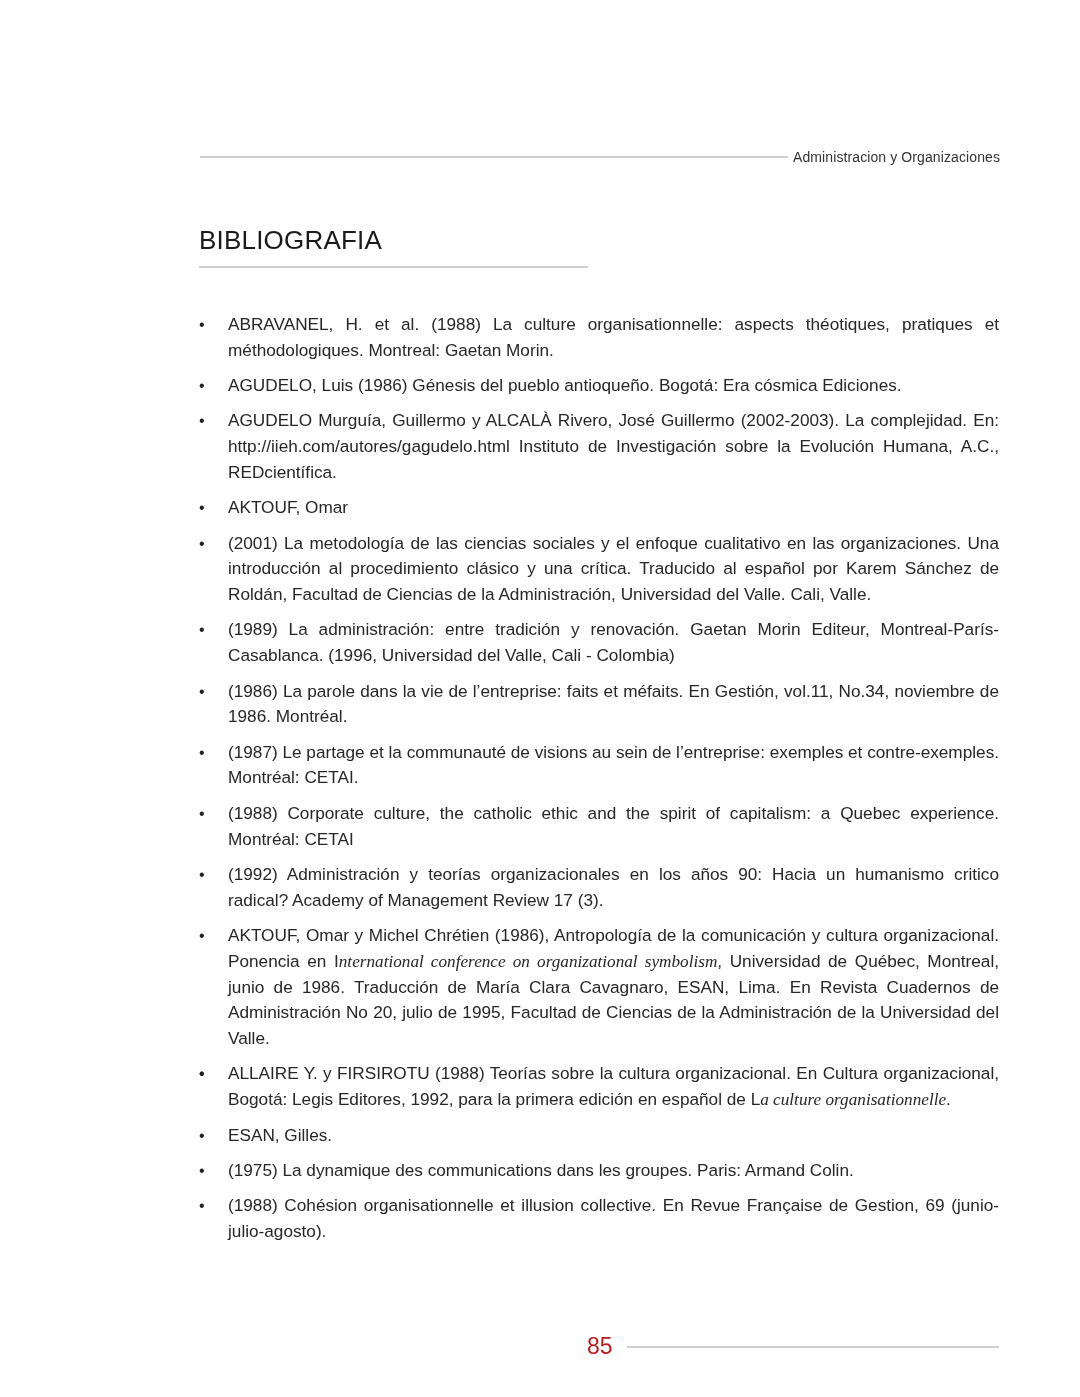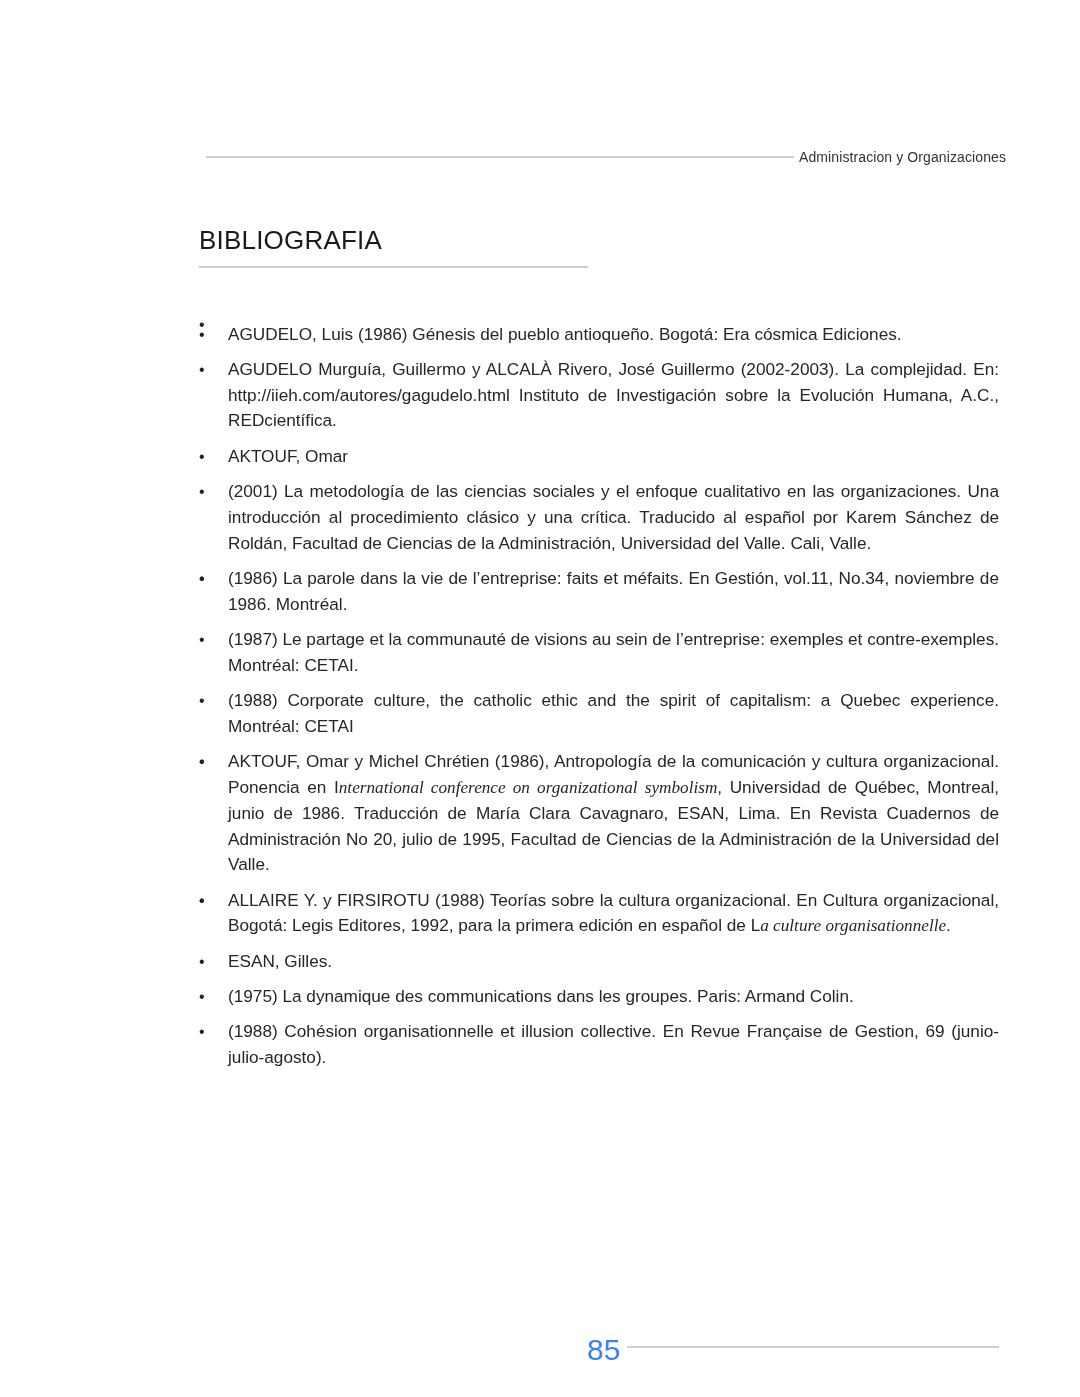--- a/index.html
+++ b/index.html
@@ -1,52 +1,52 @@
 <!DOCTYPE html>
 <html><head>
   <meta charset="utf-8">
   <style>
     html, body { margin: 0; padding: 0; background: #ffffff; }
     body { width: 1080px; height: 1397px; position: relative; overflow: hidden;
            font-family: "Liberation Sans", "DejaVu Sans", sans-serif; color: #222; }
-    .header { position: absolute; left: 206px; top: 148px; width: 800px; height: 20px; }
+    .header { position: absolute; left: 200px; top: 148px; width: 800px; height: 20px; }
     .header-rule { position: absolute; left: 0; top: 8px; width: 588px; height: 2px; background: #cfcfcf; }
     .header-title { position: absolute; right: 0; top: 1px; font-size: 14px; color: #333; letter-spacing: 0.1px; white-space: nowrap; }
     .section-title { position: absolute; left: 199px; top: 225px; font-size: 26px; color: #1a1a1a; letter-spacing: 0.2px; margin: 0; font-weight: normal; text-align: center; }
     .title-rule { position: absolute; left: 199px; top: 266px; width: 389px; height: 2px; background: #cfcfcf; }
     .bib-list { position: absolute; left: 199px; top: 312px; width: 800px; list-style: none; margin: 0; padding: 0; }
     .bib-item { position: relative; padding-left: 29px; font-size: 17.2px; line-height: 25.8px; color: #262626; text-align: justify; margin-bottom: 9.5px; font-family: "Liberation Sans Narrow", "Liberation Sans", sans-serif; }
     .bib-item .bullet { position: absolute; left: 0; top: 0; font-size: 16px; color: #222; }
     .bib-item .ital { font-style: italic; font-family: "Liberation Serif", serif; }
     .footer { position: absolute; left: 587px; top: 1333px; width: 412px; height: 30px; }
-    .page-number { position: absolute; left: 0; top: 0; font-size: 30px; color: #3b82f6; }
+    .page-number { position: absolute; left: 0; top: 0; font-size: 23px; color: #b91c1c; }
     .footer-rule { position: absolute; left: 40px; top: 13px; width: 372px; height: 2px; background: #cfcfcf; }
   </style>
 </head>
 <body>
 
 <div class="header">
   <div class="header-rule"></div>
   <div class="header-title">Administracion y Organizaciones</div>
 </div>
 
 <h1 class="section-title">BIBLIOGRAFIA</h1>
 <div class="title-rule"></div>
 
 <ul class="bib-list">
-  <li class="bib-item"><span class="bullet">•</span></li>
+  <li class="bib-item"><span class="bullet">•</span><span>ABRAVANEL, H. et al. (1988) La culture organisationnelle: aspects théotiques, pratiques et méthodologiques. Montreal: Gaetan Morin.</span></li>
   <li class="bib-item"><span class="bullet">•</span><span>AGUDELO, Luis (1986) Génesis del pueblo antioqueño. Bogotá: Era cósmica Ediciones.</span></li>
   <li class="bib-item"><span class="bullet">•</span><span>AGUDELO Murguía, Guillermo y ALCALÀ Rivero, José Guillermo (2002-2003). La complejidad. En: http://iieh.com/autores/gagudelo.html Instituto de Investigación sobre la Evolución Humana, A.C., REDcientífica.</span></li>
   <li class="bib-item"><span class="bullet">•</span><span>AKTOUF, Omar</span></li>
   <li class="bib-item"><span class="bullet">•</span><span>(2001) La metodología de las ciencias sociales y el enfoque cualitativo en las organizaciones. Una introducción al procedimiento clásico y una crítica. Traducido al español por Karem Sánchez de Roldán, Facultad de Ciencias de la Administración, Universidad del Valle. Cali, Valle.</span></li>
-  <li class="bib-item"><span class="bullet">•</span></li>
+  <li class="bib-item"><span class="bullet">•</span><span>(1989) La administración: entre tradición y renovación. Gaetan Morin Editeur, Montreal-París-Casablanca. (1996, Universidad del Valle, Cali - Colombia)</span></li>
   <li class="bib-item"><span class="bullet">•</span><span>(1986) La parole dans la vie de l’entreprise: faits et méfaits. En Gestión, vol.11, No.34, noviembre de 1986. Montréal.</span></li>
   <li class="bib-item"><span class="bullet">•</span><span>(1987) Le partage et la communauté de visions au sein de l’entreprise: exemples et contre-exemples. Montréal: CETAI.</span></li>
   <li class="bib-item"><span class="bullet">•</span><span>(1988) Corporate culture, the catholic ethic and the spirit of capitalism: a Quebec experience. Montréal: CETAI</span></li>
-  <li class="bib-item"><span class="bullet">•</span></li>
+  <li class="bib-item"><span class="bullet">•</span><span>(1992) Administración y teorías organizacionales en los años 90: Hacia un humanismo critico radical? Academy of Management Review 17 (3).</span></li>
   <li class="bib-item"><span class="bullet">•</span><span>AKTOUF, Omar y Michel Chrétien (1986), Antropología de la comunicación y cultura organizacional. Ponencia en I</span><span class="ital">nternational conference on organizational symbolism</span><span>, Universidad de Québec, Montreal, junio de 1986. Traducción de María Clara Cavagnaro, ESAN, Lima. En Revista Cuadernos de Administración No 20, julio de 1995, Facultad de Ciencias de la Administración de la Universidad del Valle.</span></li>
   <li class="bib-item"><span class="bullet">•</span></li>
   <li class="bib-item"><span class="bullet">•</span><span>ALLAIRE Y. y FIRSIROTU (1988) Teorías sobre la cultura organizacional. En Cultura organizacional, Bogotá: Legis Editores, 1992, para la primera edición en español de L</span><span class="ital">a culture organisationnelle</span><span>.</span></li>
   <li class="bib-item"><span class="bullet">•</span><span>ESAN, Gilles.</span></li>
   <li class="bib-item"><span class="bullet">•</span><span>(1975) La dynamique des communications dans les groupes. Paris: Armand Colin.</span></li>
   <li class="bib-item"><span class="bullet">•</span><span>(1988) Cohésion organisationnelle et illusion collective. En Revue Française de Gestion, 69 (junio-julio-agosto).</span></li>
 </ul>
 
 <div class="footer">
   <div class="page-number">85</div>

